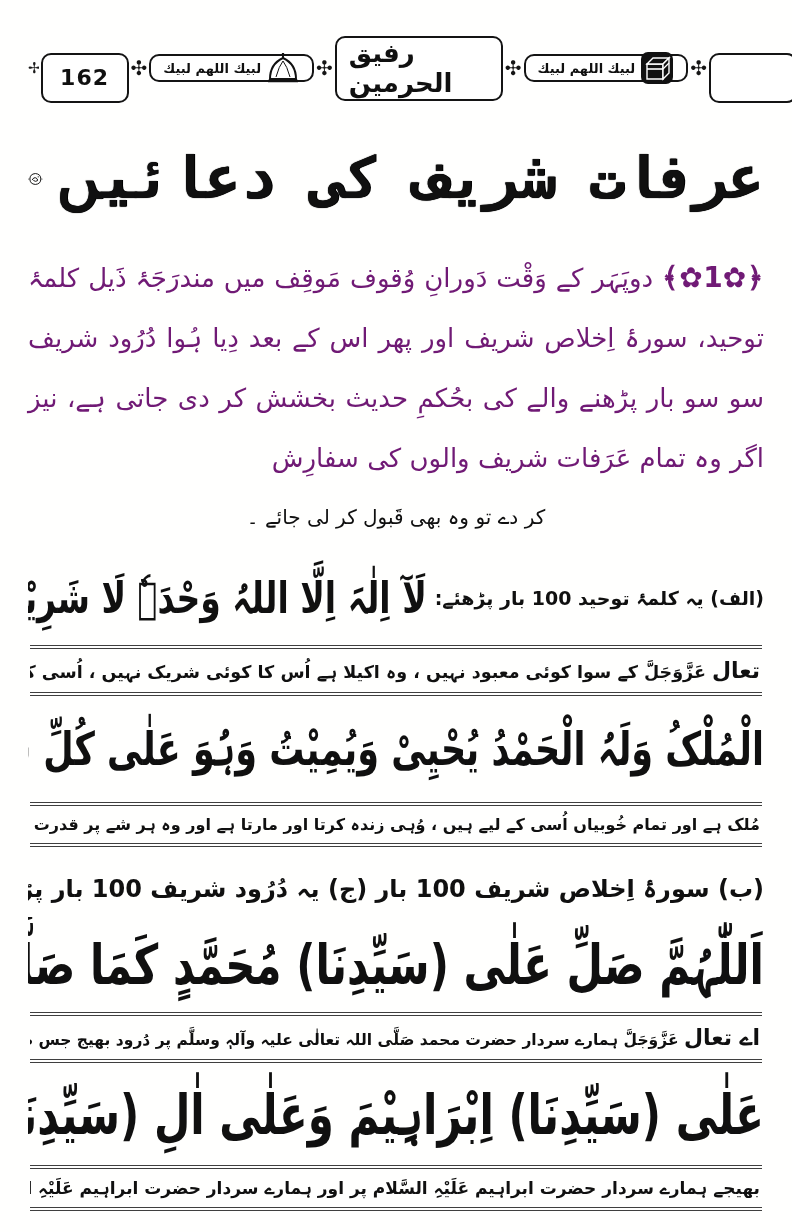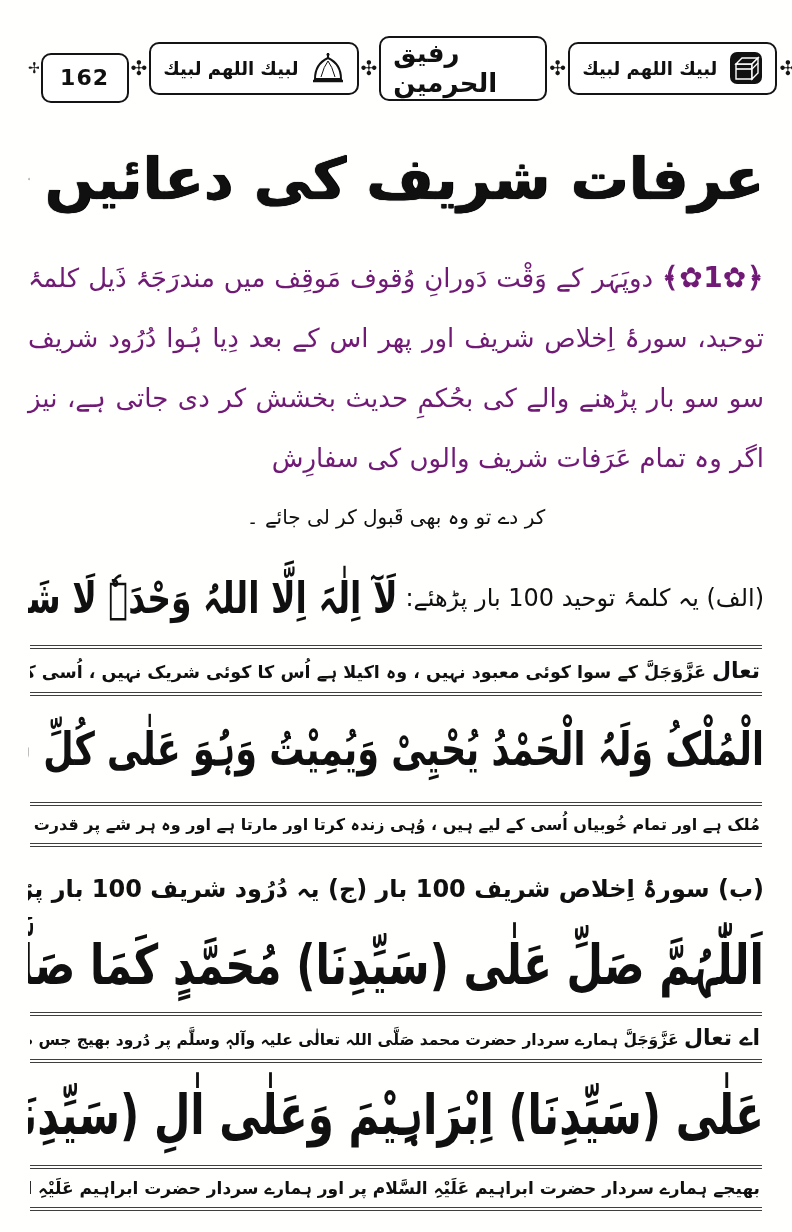--- a/index.html
+++ b/index.html
@@ -23,46 +23,46 @@
     padding:3px 12px; box-shadow:0 0 0 2px #fff;
   }
   .flourish {
     position:absolute; left:12%; right:12%; height:8px;
     background-image:
       radial-gradient(circle at 4px 4px, transparent 2.1px, #2c2c2c 2.3px 3.1px, transparent 3.3px);
     background-size:8px 8px; background-repeat:repeat-x; z-index:-1;
   }
   .flourish.t { top:-9px; } .flourish.b { bottom:-9px; }
   .hbox.num { min-width:88px; height:50px; font-size:22px; font-weight:bold; letter-spacing:1px;margin-top:19px; }
-  .hbox.labbaik { height:53px; font-size:18px; font-weight:bold; gap:12px; white-space:nowrap; }
+  .hbox.labbaik { height:28px; font-size:13px; font-weight:bold; gap:5px; white-space:nowrap; }
   .hbox.center { height:65px; font-size:26px; font-weight:bold; min-width:168px; }
   .tile { flex:0 0 auto; display:block; }
   
   .title-row {
     margin-top:12px; height:122px; direction:rtl;
-    display:flex; align-items:center; justify-content:center; gap:14px;
+    display:flex; align-items:center; justify-content:center; gap:14px;font-family:Liberation Mono, monospace;
   }
   .title {
     font-size:58px; font-weight:bold; white-space:nowrap;
     text-shadow:0 0 1px #000, 1px 0 0 #000;
   }
   
   .intro {
     margin-top:8px; direction:rtl; text-align:justify;
     font-size:26px; line-height:60px; color:#701a75;
   }
   .intro .marker { font-weight:bold; font-size:28px; }
   .intro-last { direction:rtl; text-align:center; font-size:20px; line-height:58px; }
   
   .mixed-row {
     margin-top:6px; height:92px; direction:rtl;
     display:flex; align-items:center; justify-content:space-between; gap:8px;
     white-space:nowrap; overflow:hidden;
   }
-  .mixed-row .label { font-size:24px; font-weight:normal; flex:0 0 auto;text-align:right; }
+  .mixed-row .label { font-size:19px; font-weight:bold; flex:0 0 auto;text-align:right; }
   .arabic-inline {
     font-size:33px; font-weight:bold; flex:1 1 auto; text-align:left;
     transform:scaleY(1.3); transform-origin:center;
   }
   
   .arabic-xl {
     direction:rtl; font-weight:bold; white-space:nowrap; overflow:hidden;
     display:flex; justify-content:space-between; align-items:center;
   }
   .arabic-xl > span { display:block; width:100%; text-align:justify; text-align-last:justify; }

